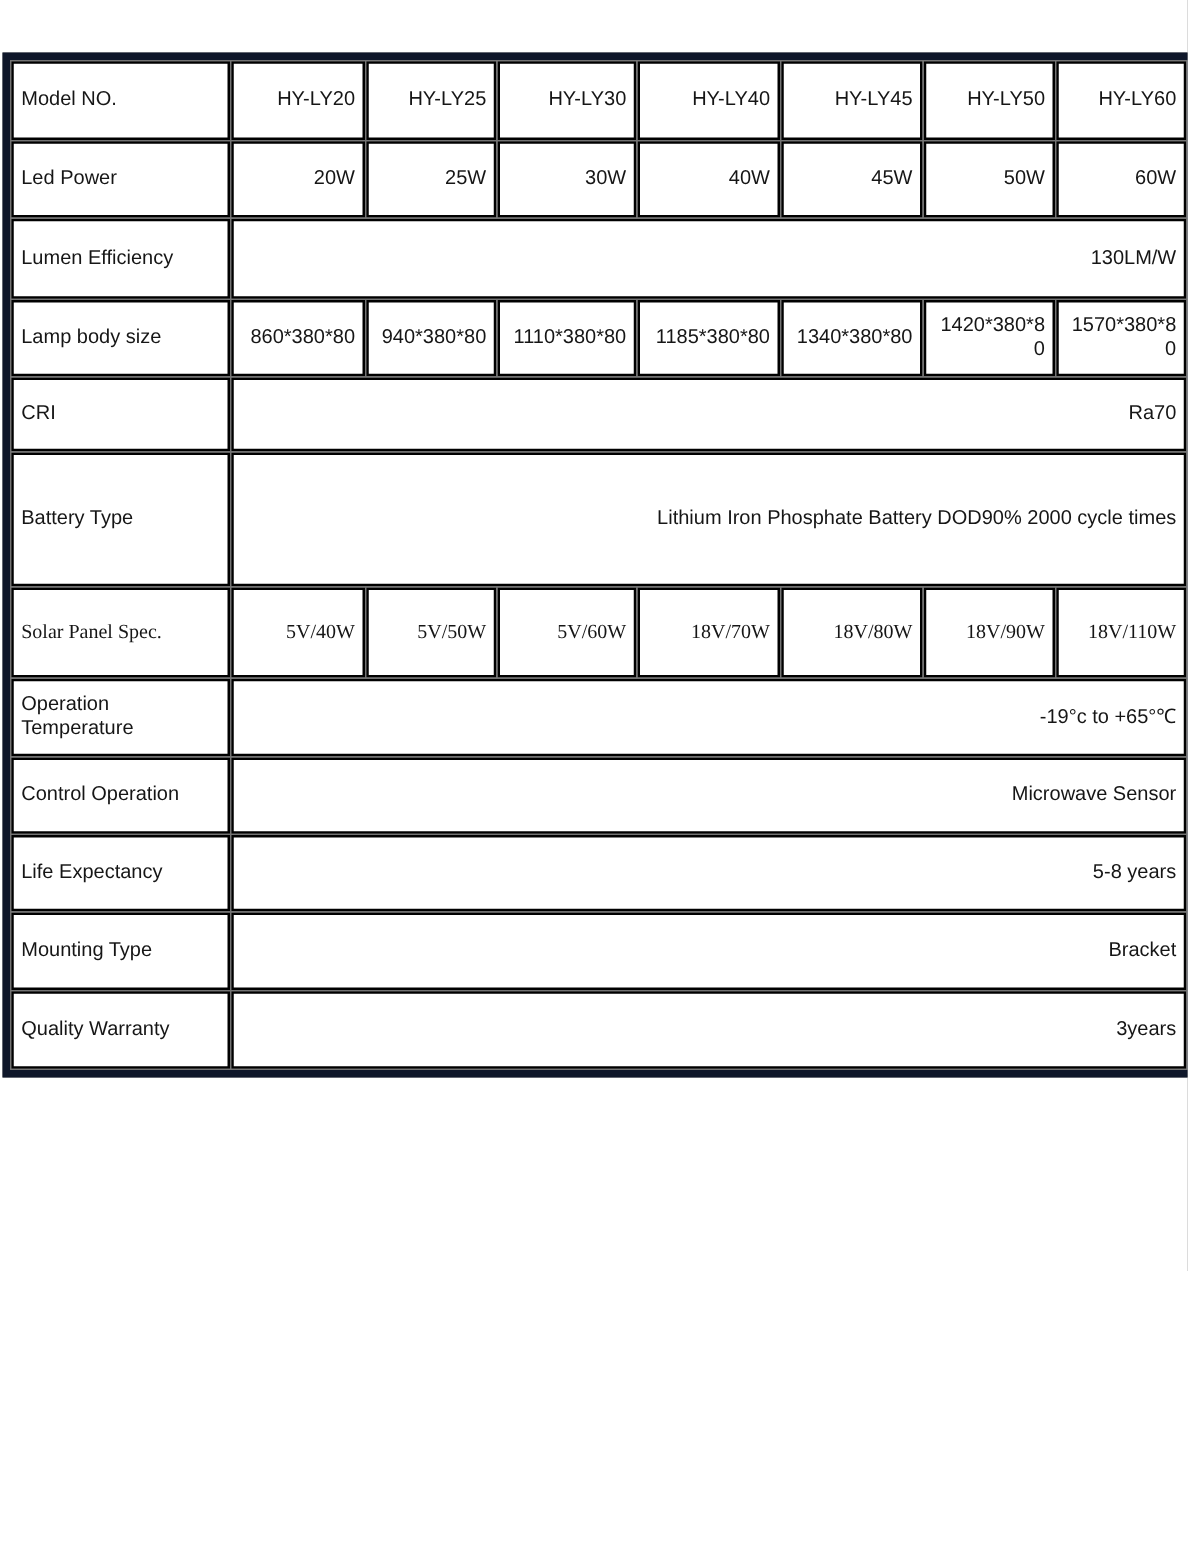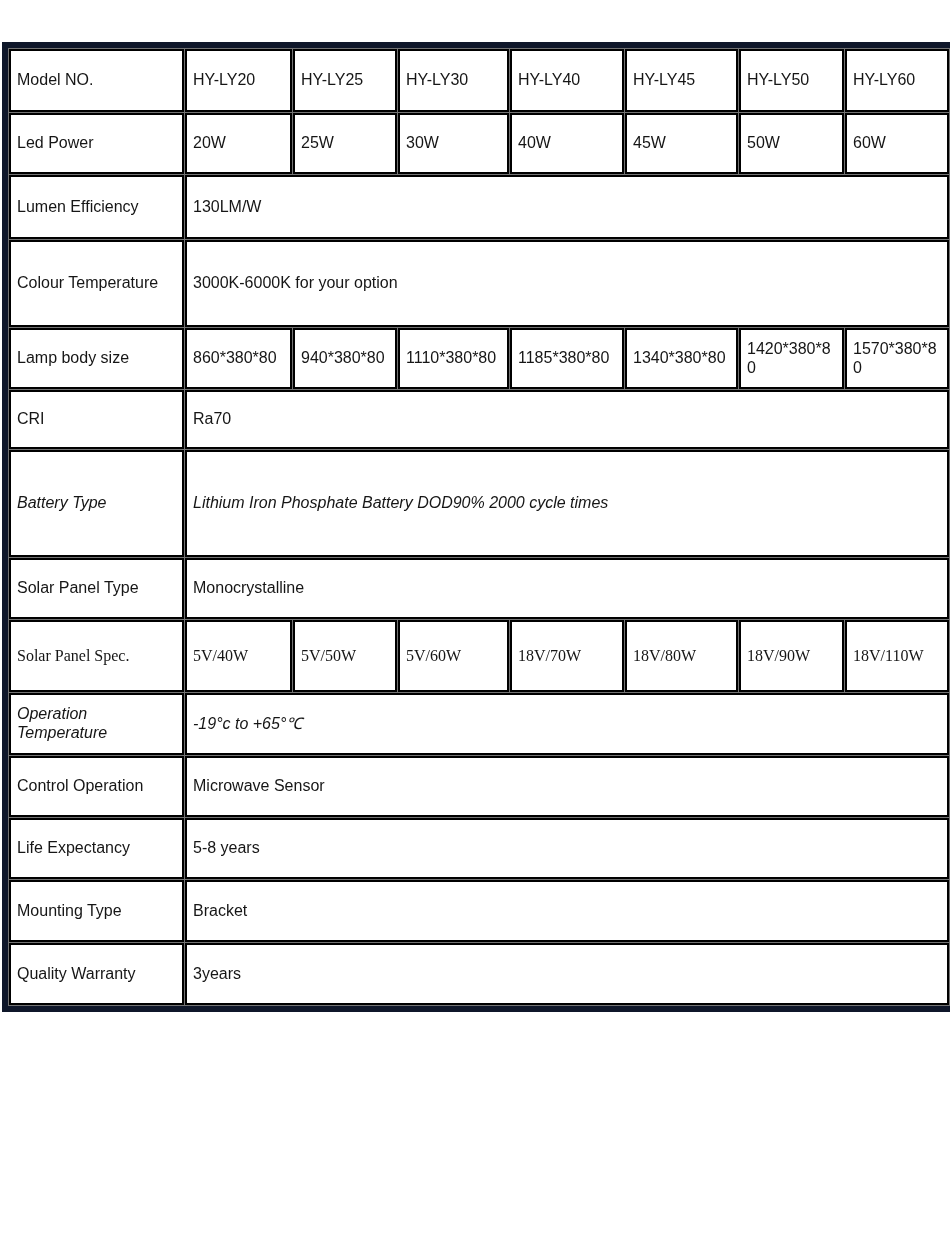--- a/index.html
+++ b/index.html
@@ -34,21 +34,21 @@
     word-wrap: break-word;
     background: #ffffff;
   }
   td.label-cell {
     text-align: justify;
   }
   td.big-label {
     font-size: 17.5px;
   }
   td.value-cell, td.merged-cell {
-    text-align: left;
+    text-align: right;
     word-break: break-all;
   }
   td.merged-cell {
     word-break: normal;
   }
 </style>
 </head>
 <body>
 
 <table class="spec-table">
@@ -80,57 +80,49 @@
         <td class="value-cell">30W</td>
         <td class="value-cell">40W</td>
         <td class="value-cell">45W</td>
         <td class="value-cell">50W</td>
         <td class="value-cell">60W</td>
       </tr>
       <tr style="height: 64px;">
         <td class="label-cell">Lumen Efficiency</td>
         <td class="merged-cell" colspan="7">130LM/W</td>
       </tr>
-      <tr style="height: 87px;">
-        <td class="label-cell">Colour Temperature</td>
-        <td class="merged-cell" colspan="7">3000K-6000K for your option</td>
-      </tr>
       <tr style="height: 61px;">
         <td class="label-cell">Lamp body size</td>
         <td class="value-cell">860*380*80</td>
         <td class="value-cell">940*380*80</td>
         <td class="value-cell">1110*380*80</td>
         <td class="value-cell">1185*380*80</td>
         <td class="value-cell">1340*380*80</td>
         <td class="value-cell">1420*380*80</td>
         <td class="value-cell">1570*380*80</td>
       </tr>
       <tr style="height: 59px;">
         <td class="label-cell">CRI</td>
         <td class="merged-cell" colspan="7">Ra70</td>
       </tr>
-      <tr style="height: 107px; font-style: italic;">
+      <tr style="height: 107px;">
         <td class="label-cell">Battery Type</td>
         <td class="merged-cell" colspan="7">Lithium Iron Phosphate Battery DOD90% 2000 cycle times</td>
-      </tr>
-      <tr style="height: 61px;">
-        <td class="label-cell">Solar Panel Type</td>
-        <td class="merged-cell" colspan="7">Monocrystalline</td>
       </tr>
       <tr style="height: 72px; font-family: Liberation Serif, serif;">
         <td class="label-cell">Solar Panel Spec.</td>
         <td class="value-cell">5V/40W</td>
         <td class="value-cell">5V/50W</td>
         <td class="value-cell">5V/60W</td>
         <td class="value-cell">18V/70W</td>
         <td class="value-cell">18V/80W</td>
         <td class="value-cell">18V/90W</td>
         <td class="value-cell">18V/110W</td>
       </tr>
-      <tr style="height: 62px; font-style: italic;">
+      <tr style="height: 62px;">
         <td class="label-cell">Operation Temperature</td>
         <td class="merged-cell" colspan="7">-19°c to +65°℃</td>
       </tr>
       <tr style="height: 61px;">
         <td class="label-cell big-label">Control Operation</td>
         <td class="merged-cell" colspan="7">Microwave Sensor</td>
       </tr>
       <tr style="height: 61px;">
         <td class="label-cell">Life Expectancy</td>
         <td class="merged-cell" colspan="7">5-8 years</td>

